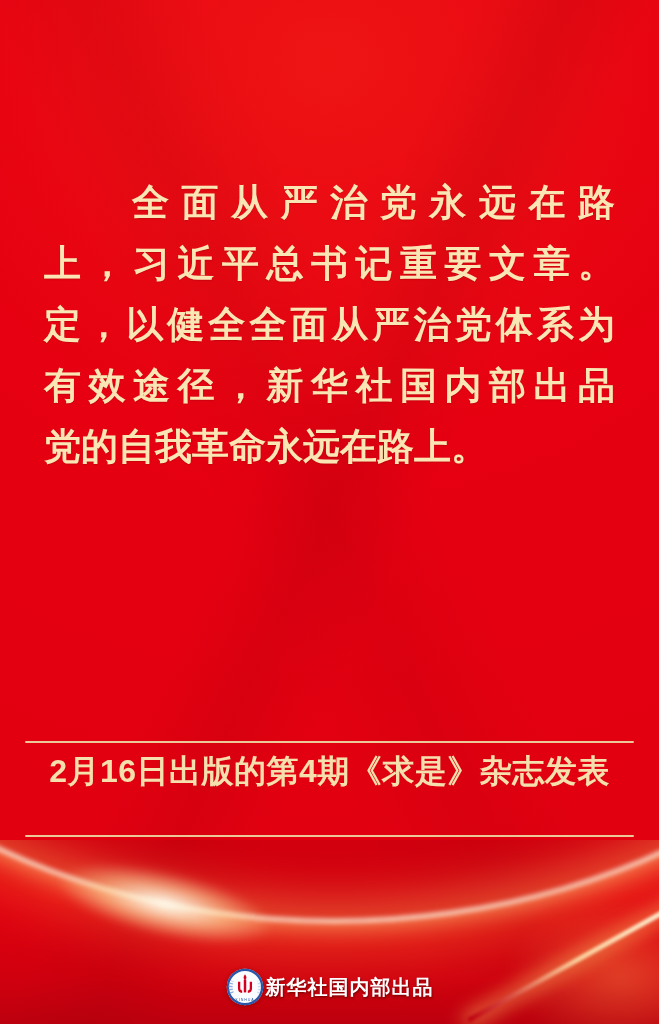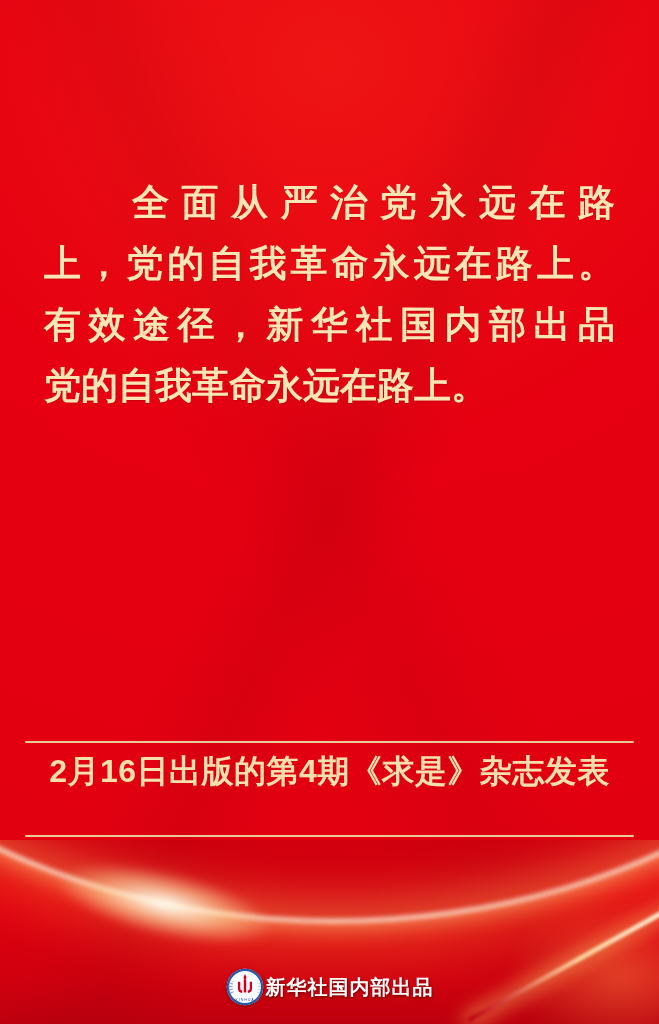--- a/index.html
+++ b/index.html
@@ -97,21 +97,22 @@
     text-shadow:0 2px 3px rgba(110,0,0,.6), 1px 1px 1px rgba(60,0,0,.35);
   }
 </style>
 </head>
 <body>
 
 <div class="poster">
 
   <div class="quote">
     <div class="quote-line first">全面从严治党永远在路</div>
-    <div class="quote-line">上，党的自我革命永远在路上。</div>
+    <div class="quote-line">上，习近平总书记重要文章。</div>
+    <div class="quote-line">定，以健全全面从严治党体系为</div>
     <div class="quote-line">有效途径，新华社国内部出品</div>
     <div class="quote-line last">党的自我革命永远在路上。</div>
   </div>
 
   <div class="divider top"></div>
   <div class="source">
     <div>2月16日出版的第4期《求是》杂志发表</div>
   </div>
   <div class="divider bottom"></div>
 

